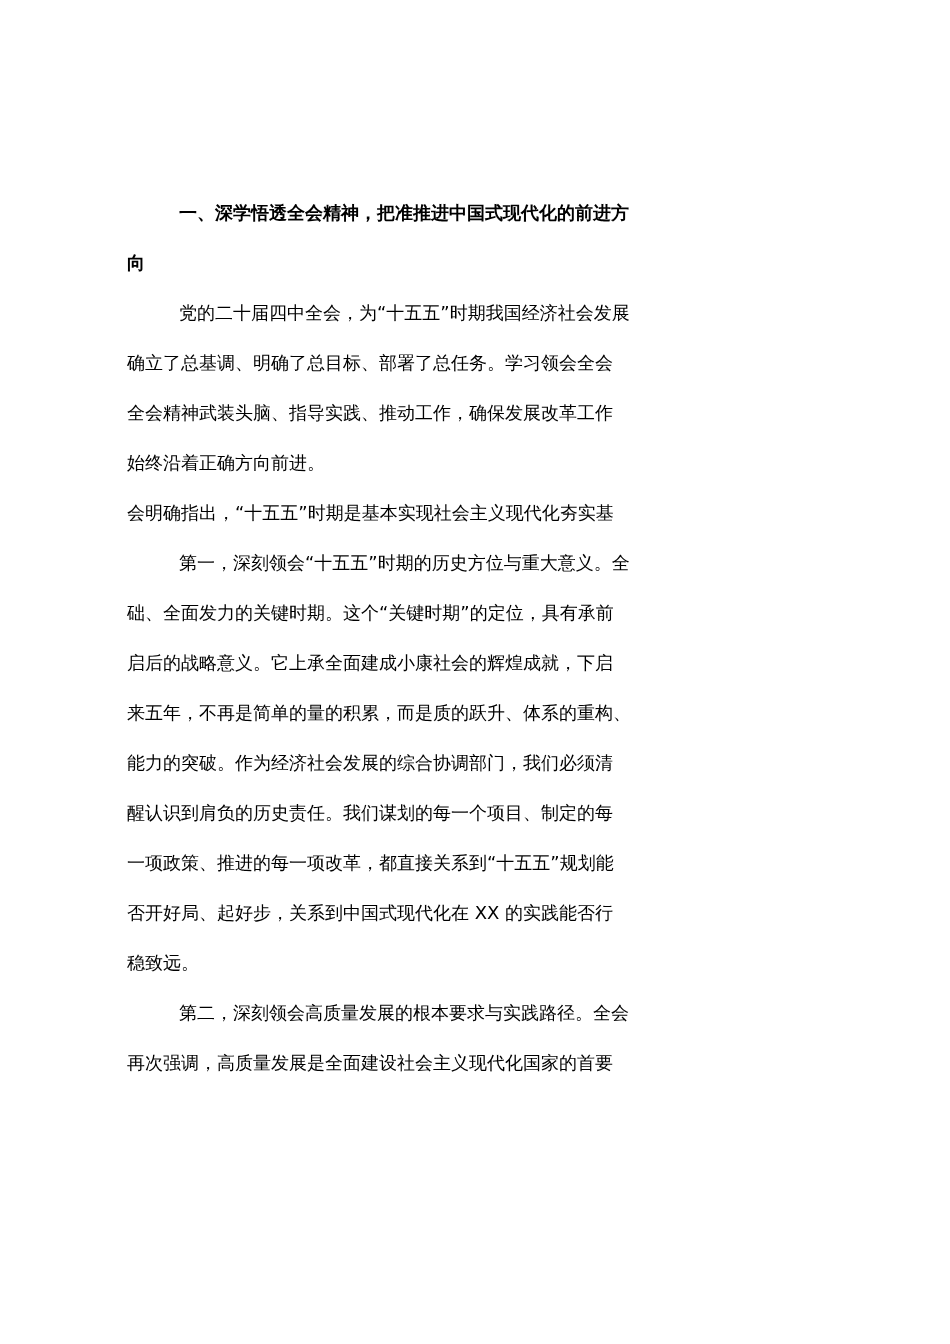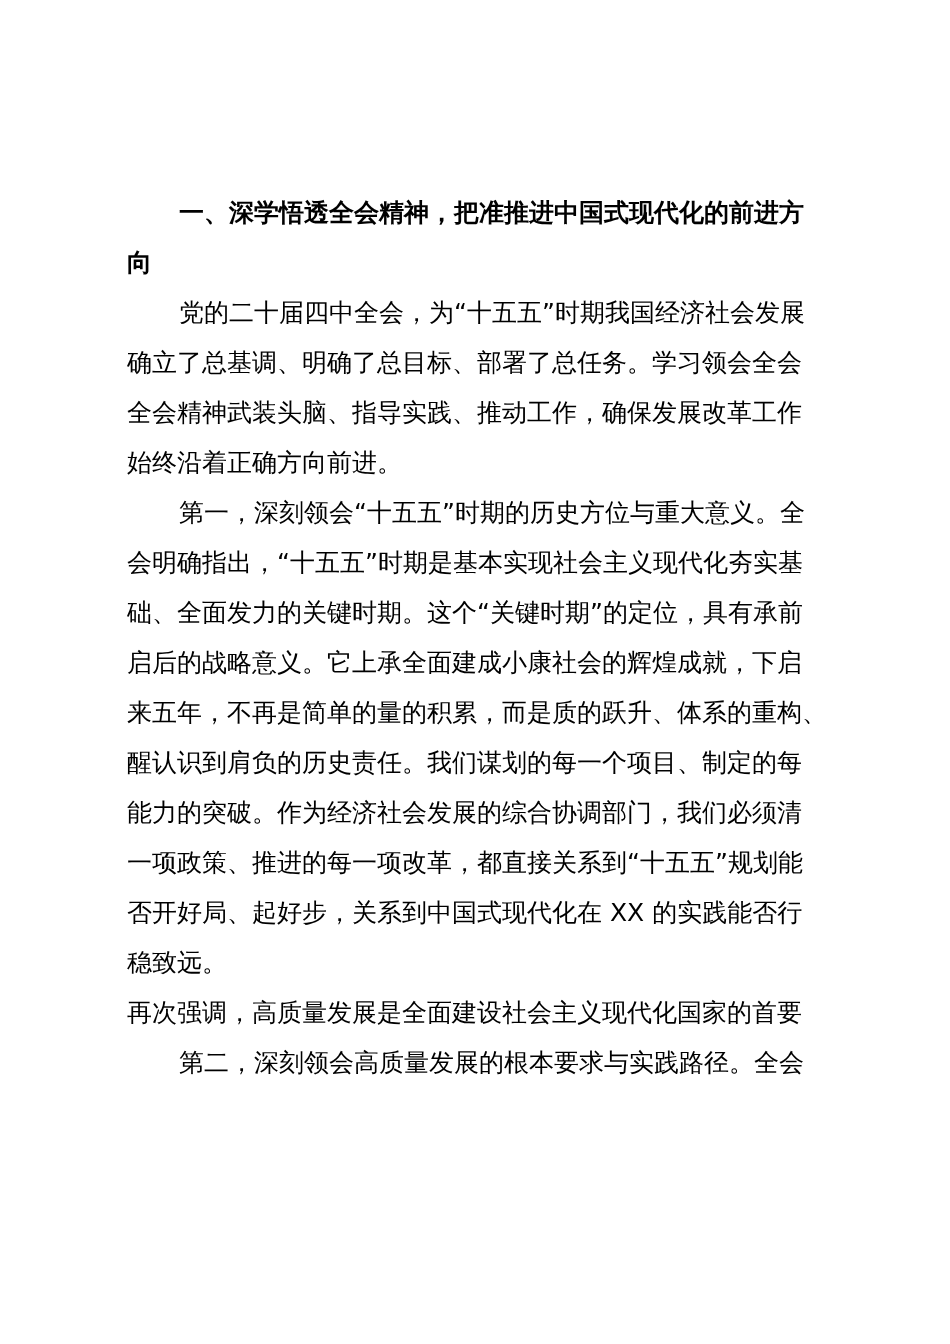--- a/index.html
+++ b/index.html
@@ -18,21 +18,21 @@
     .page {
       position: absolute;
       left: 127px;
       top: 188px;
       width: 700px;
     }
     .line {
       display: block;
       height: 50px;
       line-height: 50px;
-      font-size: 25px;
+      font-size: 18px;
       white-space: nowrap;
       letter-spacing: 0px;
     }
     .heading {
       font-weight: bold;
     }
     .indent {
       padding-left: 52px;
     }
   </style>
@@ -46,29 +46,29 @@
   </div>
 
   <div class="paragraph">
     <span class="line indent">党的二十届四中全会，为“十五五”时期我国经济社会发展</span>
     <span class="line">确立了总基调、明确了总目标、部署了总任务。学习领会全会</span>
     <span class="line">全会精神武装头脑、指导实践、推动工作，确保发展改革工作</span>
     <span class="line">始终沿着正确方向前进。</span>
   </div>
 
   <div class="paragraph">
+    <span class="line">会明确指出，“十五五”时期是基本实现社会主义现代化夯实基</span>
     <span class="line indent">第一，深刻领会“十五五”时期的历史方位与重大意义。全</span>
-    <span class="line">会明确指出，“十五五”时期是基本实现社会主义现代化夯实基</span>
     <span class="line">础、全面发力的关键时期。这个“关键时期”的定位，具有承前</span>
     <span class="line">启后的战略意义。它上承全面建成小康社会的辉煌成就，下启</span>
     <span class="line">来五年，不再是简单的量的积累，而是质的跃升、体系的重构、</span>
+    <span class="line">能力的突破。作为经济社会发展的综合协调部门，我们必须清</span>
     <span class="line">醒认识到肩负的历史责任。我们谋划的每一个项目、制定的每</span>
-    <span class="line">能力的突破。作为经济社会发展的综合协调部门，我们必须清</span>
     <span class="line">一项政策、推进的每一项改革，都直接关系到“十五五”规划能</span>
     <span class="line">否开好局、起好步，关系到中国式现代化在 XX 的实践能否行</span>
     <span class="line">稳致远。</span>
   </div>
 
   <div class="paragraph">
+    <span class="line indent">第二，深刻领会高质量发展的根本要求与实践路径。全会</span>
     <span class="line">再次强调，高质量发展是全面建设社会主义现代化国家的首要</span>
-    <span class="line indent">第二，深刻领会高质量发展的根本要求与实践路径。全会</span>
   </div>
 </div>
 
 </body></html>

